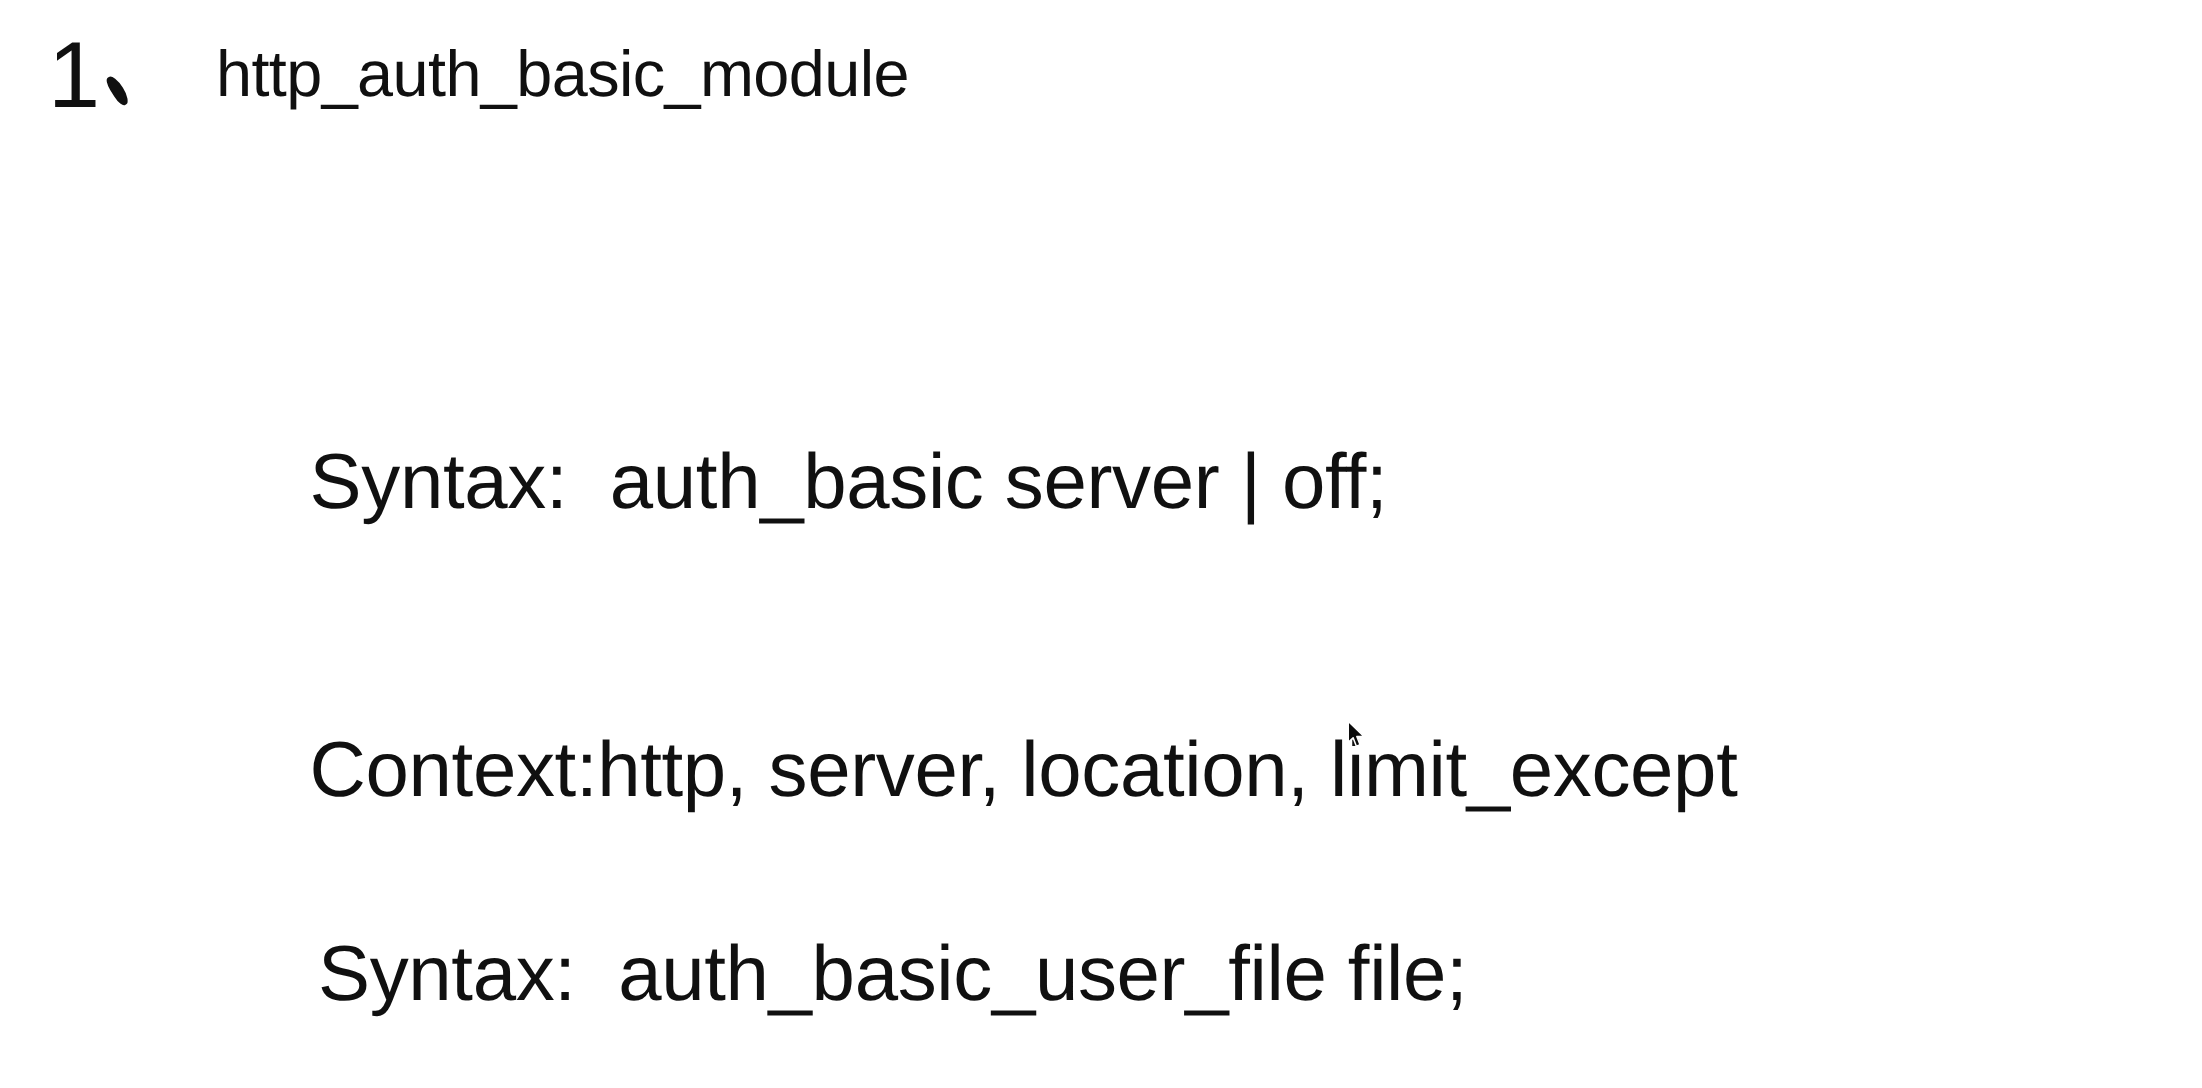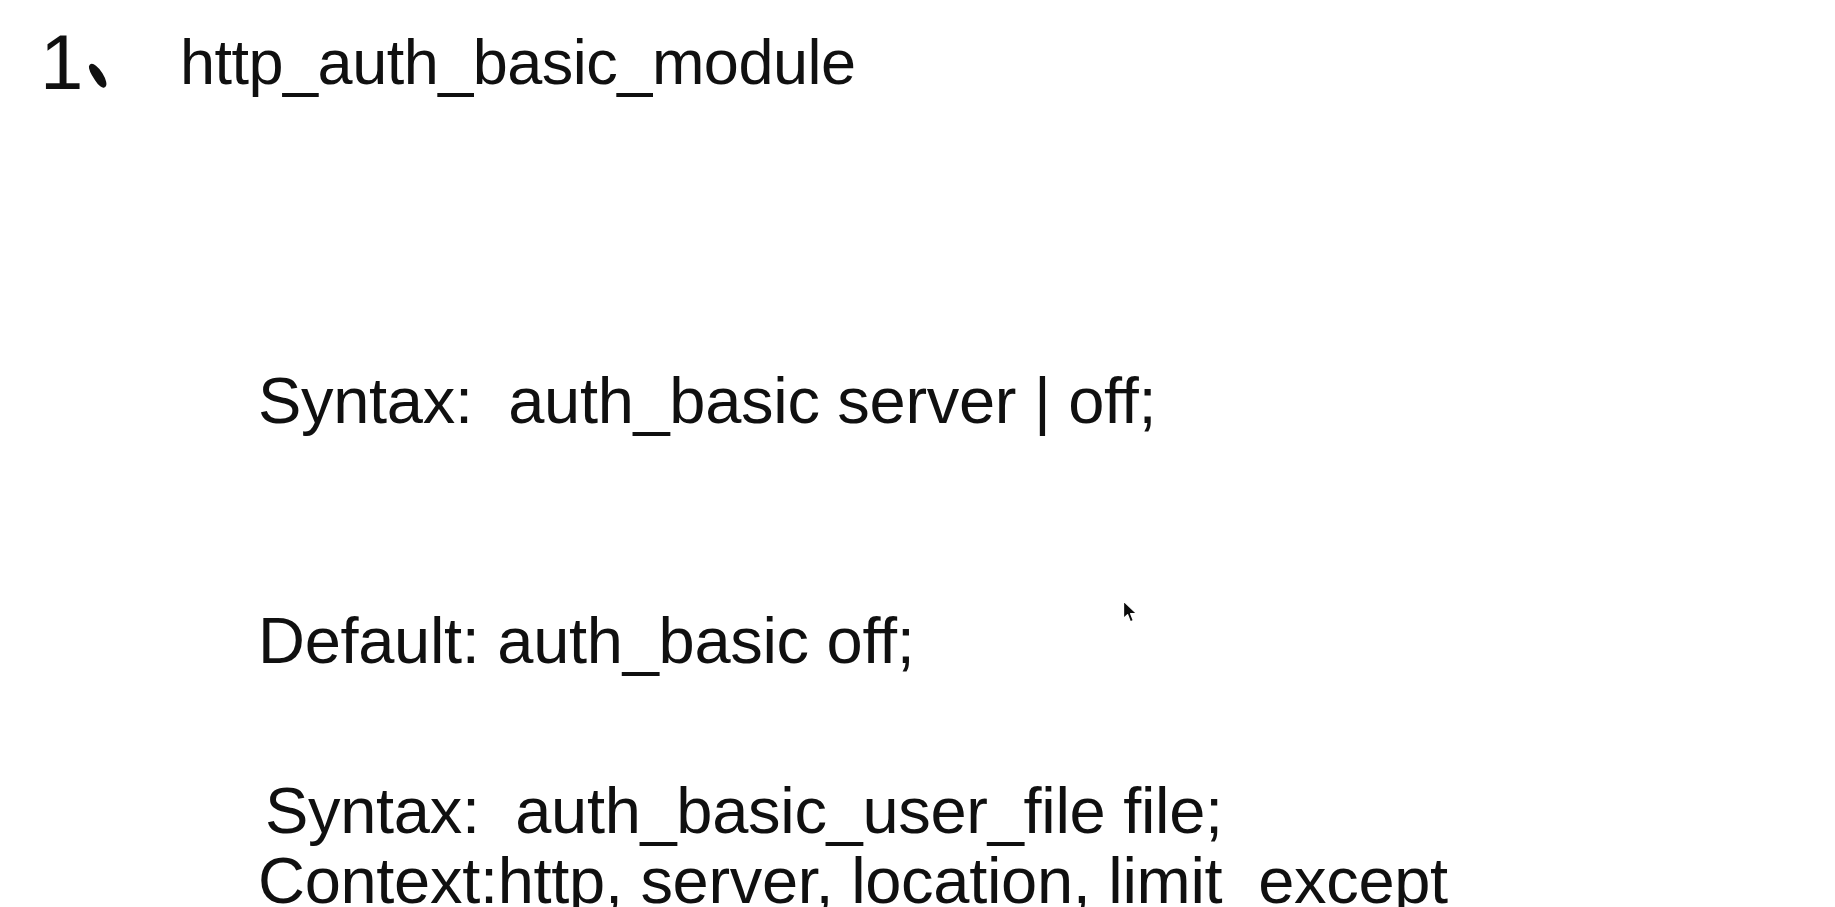--- a/index.html
+++ b/index.html
@@ -33,21 +33,21 @@
     width: 10px;
     height: 27px;
     background: #101010;
     border-radius: 42% 58% 55% 45%;
     transform: rotate(-32deg);
   }
   .title-text {
     position: absolute;
     left: 180px;
     top: 19px;
-    font-size: 63px;
+    font-size: 54px;
     line-height: 86px;
     letter-spacing: -0.5px;
     white-space: pre;
   }
 
   
   .block {
     position: absolute;
     font-size: 65px;
     letter-spacing: -0.3px;
@@ -80,21 +80,20 @@
 <body>
 
 <div class="slide">
 
   <span class="title-number">1</span>
   <span class="cjk-comma"></span>
   <h1 class="title-text" style="margin:0; font-weight:normal;">http_auth_basic_module</h1>
 
   <div class="block block-1">
     <span class="line">Syntax:  auth_basic server | off;</span>
-    <span class="line">Default: auth_basic off;</span>
     <span class="line">Context:http, server, location, limit_except</span>
   </div>
 
   <div class="block block-2">
     <span class="line">Syntax:  auth_basic_user_file file;</span>
     
     
   </div>
 
   <div class="cursor">

